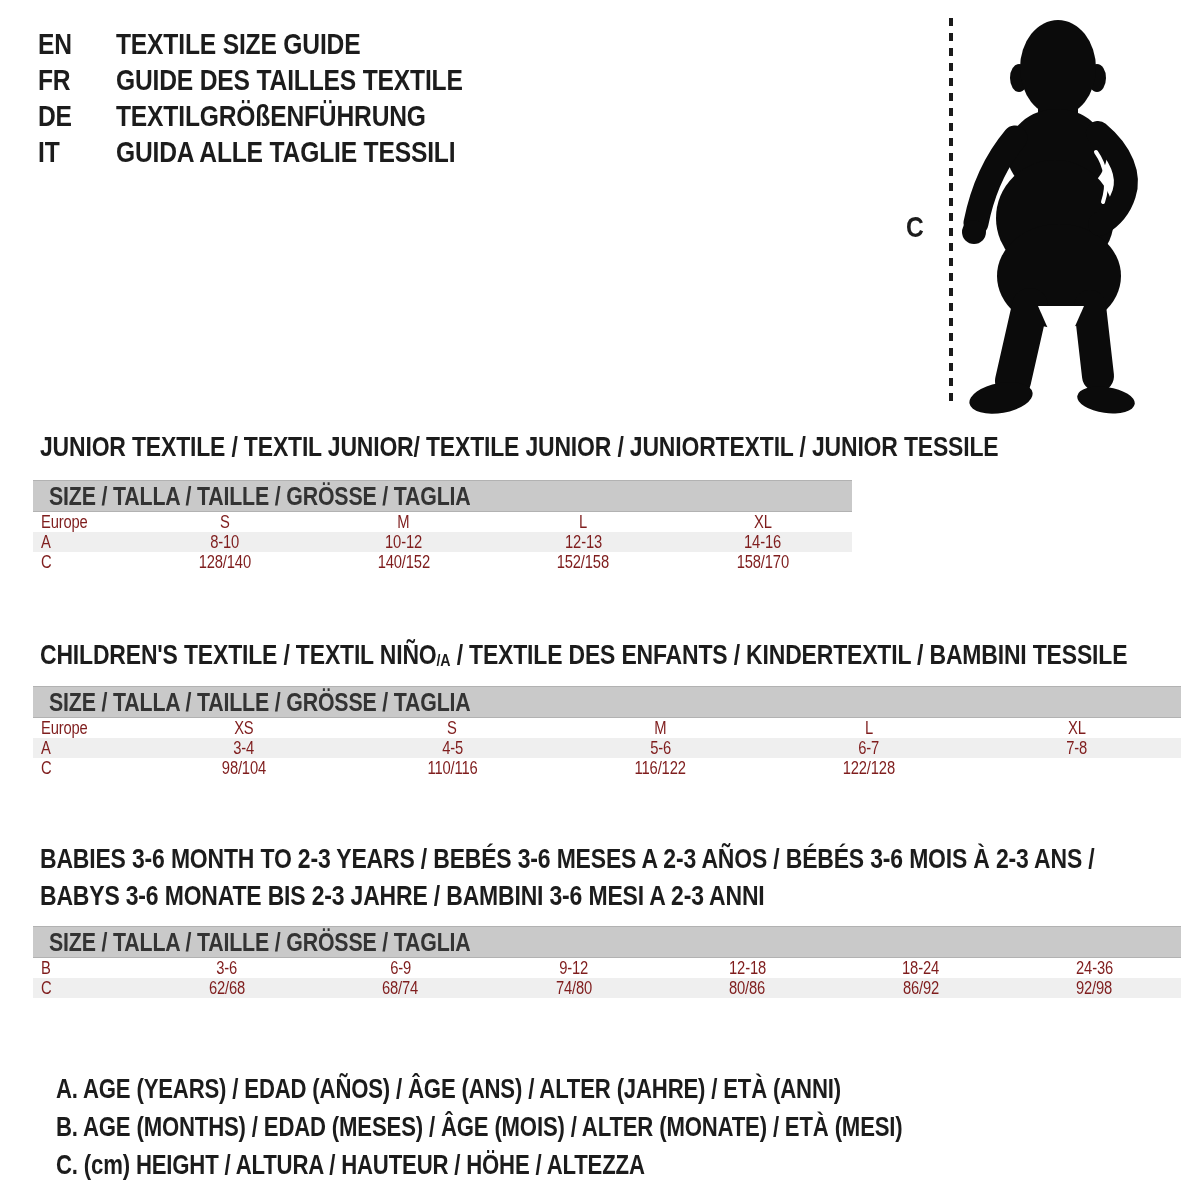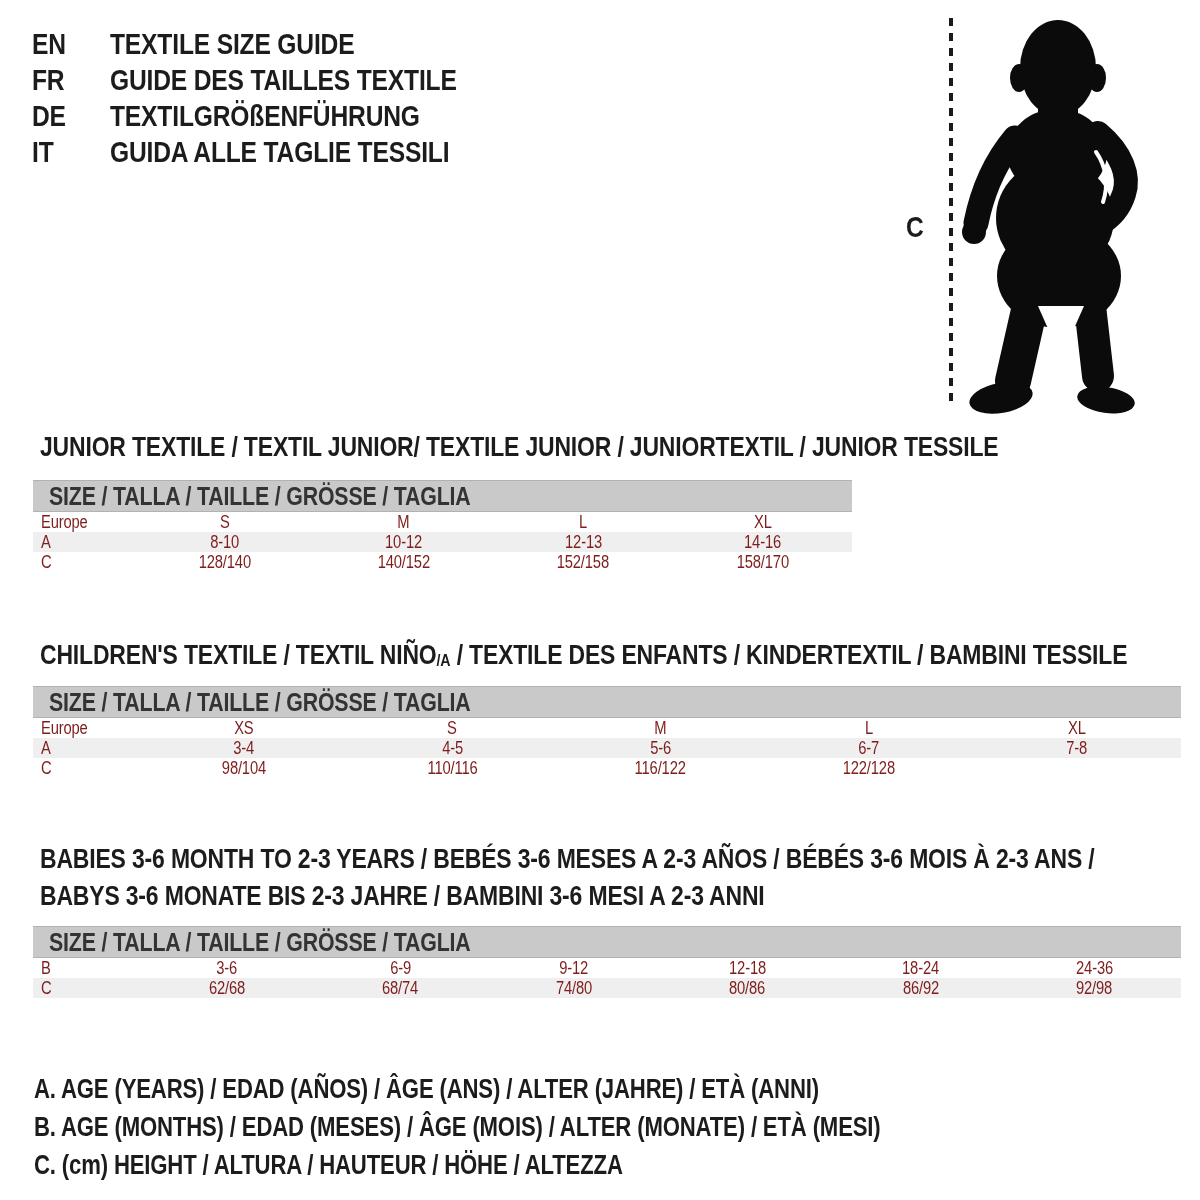--- a/index.html
+++ b/index.html
@@ -9,21 +9,21 @@
   }
   *{margin:0;padding:0;box-sizing:border-box;}
   body{background:#fff;font-family:"Liberation Sans",sans-serif;color:var(--text);}
   .page{position:relative;width:1200px;height:1200px;background:#fff;overflow:hidden;}
 
   
   .cnd{display:inline-block;transform:scaleX(0.82);transform-origin:0 50%;white-space:nowrap;letter-spacing:-0.2px;}
   .cnd-c{transform-origin:50% 50%;}
 
   
-  .lang-block{position:absolute;left:32px;top:26px;}
+  .lang-block{position:absolute;left:38px;top:26px;}
   .lang-row{display:grid;grid-template-columns:78px auto;height:36px;align-items:center;font-size:30px;font-weight:700;}
 
   
   .figure-svg{position:absolute;left:938px;top:8px;}
   .c-label{position:absolute;left:906px;top:212px;font-size:30px;font-weight:700;line-height:30px;}
 
   
   .sec-title{position:absolute;left:40px;font-size:28px;font-weight:700;line-height:30px;}
   .sec-title.two-line{line-height:37px;}
   .subpart{font-size:0.62em;vertical-align:-0.12em;}
@@ -36,21 +36,21 @@
         font-size:26px;font-weight:700;color:#333;border-top:1px solid #b2b2b2;border-bottom:1px solid #b2b2b2;}
   .row{display:grid;height:20px;align-items:center;font-size:18px;font-weight:400;color:#7f1d1d;}
   .row.shade{background:var(--row_alt);}
   .g4{grid-template-columns:102px repeat(4,1fr);}
   .g5{grid-template-columns:107px repeat(5,1fr);}
   .g6{grid-template-columns:107px repeat(6,1fr);}
   .cell{text-align:center;overflow:visible;}
   .cell.lbl{text-align:left;padding-left:8px;}
 
   
-  .footnotes{position:absolute;left:34px;top:1070px;font-size:27px;font-weight:700;}
+  .footnotes{position:absolute;left:56px;top:1070px;font-size:27px;font-weight:700;}
   .footnote-line{height:38px;display:flex;align-items:center;}
 </style>
 </head>
 <body>
 
 <div class="page">
 
   <div class="lang-block">
     <div class="lang-row">
       <span><span class="cnd">EN</span></span>

